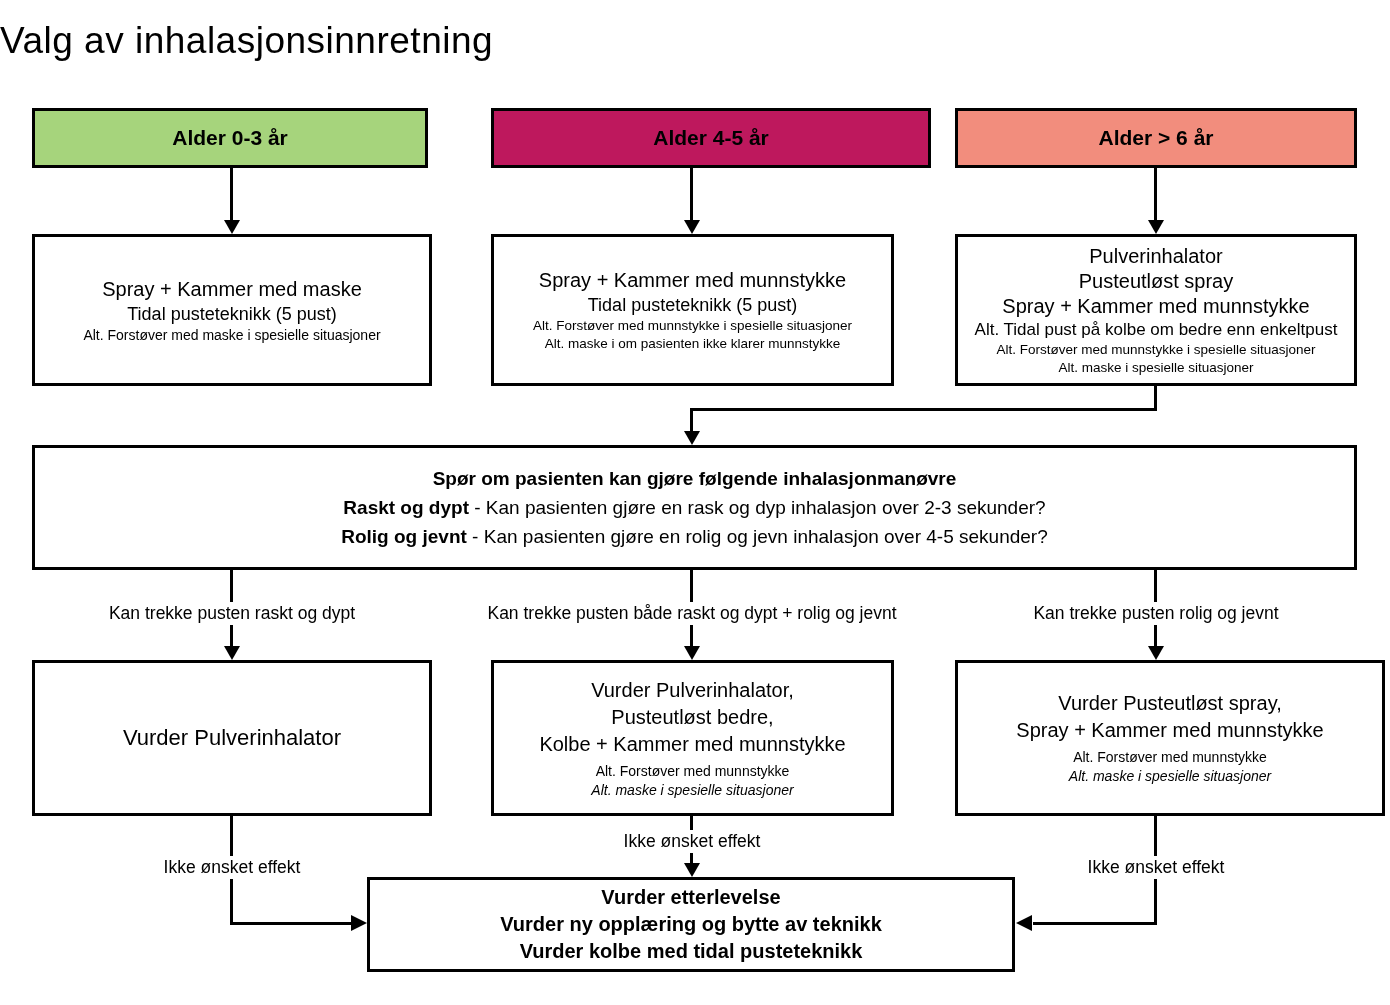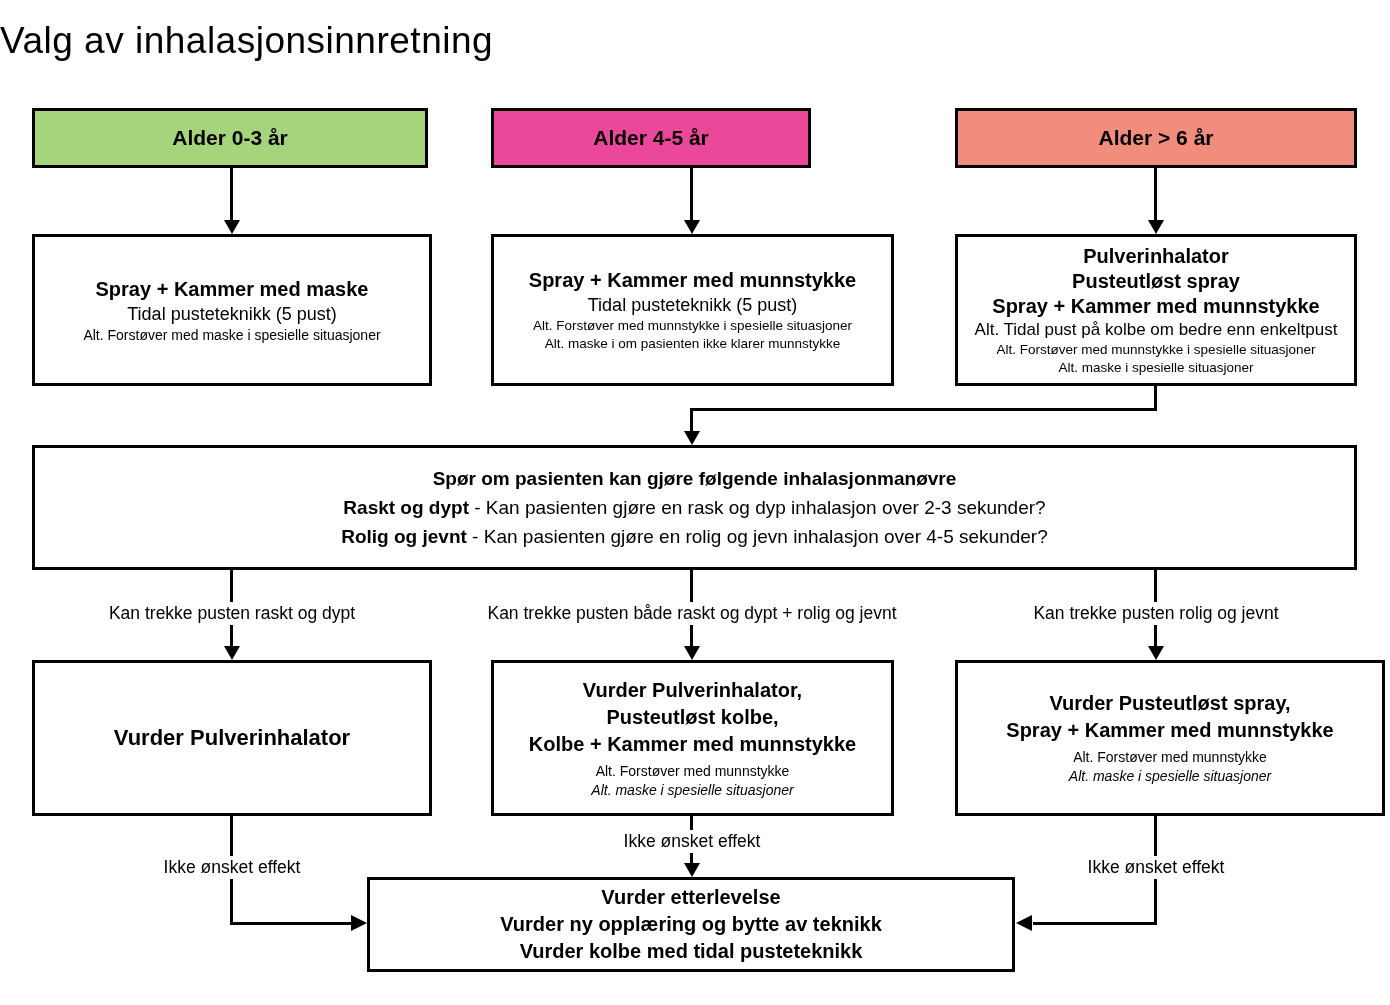--- a/index.html
+++ b/index.html
@@ -16,21 +16,21 @@
     position:absolute; top:108px; height:60px; box-sizing:border-box;
     border:3px solid #000; display:flex; align-items:center; justify-content:center;
     font-size:21px; font-weight:bold;
   }
   .box {
     position:absolute; box-sizing:border-box; background:#fff;
     border:3px solid #000; display:flex; flex-direction:column;
     align-items:center; justify-content:center; text-align:center;
     padding:4px 0;
   }
-  .t-lg  { font-size:20px; font-weight:bold; line-height:26px; }
+  .t-lg  { font-size:20px; font-weight:normal; line-height:26px; }
   .t-md  { font-size:18px; line-height:24px; }
   .t-sm  { font-size:14px; line-height:19px; }
   .t-xs  { font-size:13.5px; line-height:18px; }
   .it    { font-style:italic; }
   .q-line { font-size:19px; line-height:29px; }
   .q-line b { font-weight:bold; }
   .f-line { font-size:20px; font-weight:bold; line-height:27px; }
   .vline { position:absolute; width:3px; background:#000; }
   .hline { position:absolute; height:3px; background:#000; }
   .arr-down {
@@ -54,21 +54,21 @@
   }
 </style>
 </head>
 <body>
 
 <div class="stage">
 
   <div class="title">Valg av inhalasjonsinnretning</div>
 
   <div class="hdr" style="left: 32px; width: 396px; background-color: rgb(166, 212, 124);">Alder 0-3 år</div>
-  <div class="hdr" style="left: 491px; width: 320px; background-color: #ec4899;">Alder 4-5 år</div>
+  <div class="hdr" style="left: 491px; width: 440px; background-color: #be185d;">Alder 4-5 år</div>
   <div class="hdr" style="left: 955px; width: 402px; background-color: rgb(242, 141, 125);">Alder &gt; 6 år</div>
 
   <div class="vline" style="left:230px;top:168px;height:53px;"></div>
   <div class="arr-down" style="left:224px;top:220px;"></div>
   <div class="vline" style="left:690px;top:168px;height:53px;"></div>
   <div class="arr-down" style="left:684px;top:220px;"></div>
   <div class="vline" style="left:1154px;top:168px;height:53px;"></div>
   <div class="arr-down" style="left:1148px;top:220px;"></div>
 
   <div class="box" style="left:32px;top:234px;width:400px;height:152px;">
@@ -114,21 +114,21 @@
   <div class="edge-label" style="left:232px;top:602px;">Kan trekke pusten raskt og dypt</div>
   <div class="edge-label" style="left:692px;top:602px;">Kan trekke pusten både raskt og dypt + rolig og jevnt</div>
   <div class="edge-label" style="left:1156px;top:602px;">Kan trekke pusten rolig og jevnt</div>
 
   <div class="box" style="left:32px;top:660px;width:400px;height:156px;">
     <div class="t-lg" style="font-size:22px;">Vurder Pulverinhalator</div>
   </div>
 
   <div class="box" style="left:491px;top:660px;width:403px;height:156px;">
     <div class="t-lg" style="line-height:27px;">Vurder Pulverinhalator,</div>
-    <div class="t-lg" style="line-height:27px;">Pusteutløst kolbe,</div>
+    <div class="t-lg" style="line-height:27px;">Pusteutløst bedre,</div>
     <div class="t-lg" style="line-height:27px;">Kolbe + Kammer med munnstykke</div>
     <div class="t-sm" style="margin-top:4px;">Alt. Forstøver med munnstykke</div>
     <div class="t-sm it">Alt. maske i spesielle situasjoner</div>
   </div>
 
   <div class="box" style="left:955px;top:660px;width:430px;height:156px;">
     <div class="t-lg" style="line-height:27px;">Vurder Pusteutløst spray,</div>
     <div class="t-lg" style="line-height:27px;">Spray + Kammer med munnstykke</div>
     <div class="t-sm" style="margin-top:4px;">Alt. Forstøver med munnstykke</div>
     <div class="t-sm it">Alt. maske i spesielle situasjoner</div>

